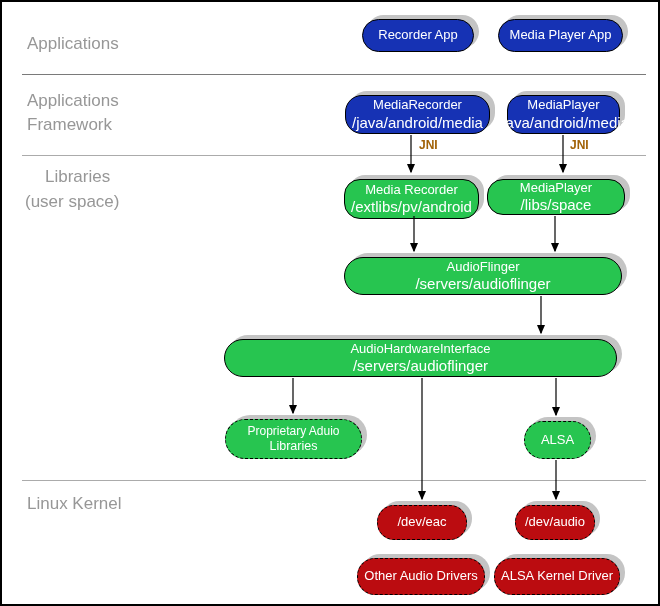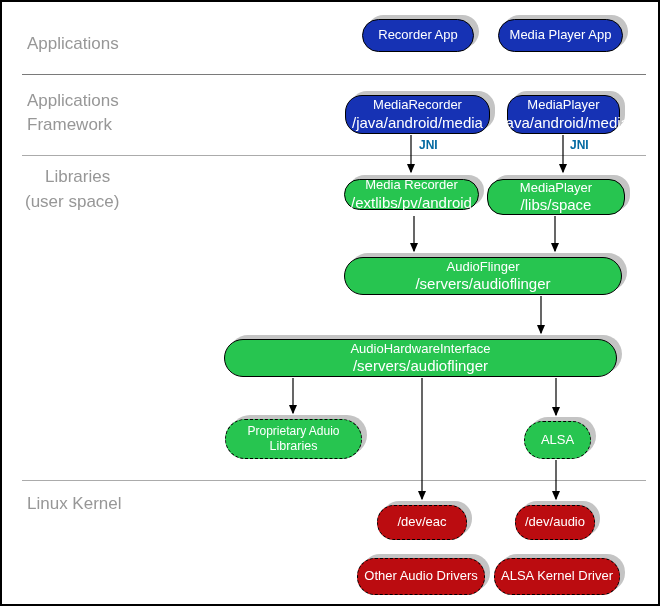--- a/index.html
+++ b/index.html
@@ -19,21 +19,21 @@
     color:#fff;text-align:center;box-sizing:border-box;
     border:1.5px solid #000;
     box-shadow:5px -4px 0 0 var(--shadow-gray,#c4c4c4);
   }
   .node.blue{background:var(--app-blue,#1632b4);}
   .node.green{background:var(--lib-green,#27c550);}
   .node.red{background:var(--kernel-red,#bb0c10);}
   .node.dashed{border-style:dashed;}
   .t1{font-size:13px;line-height:1.25;white-space:nowrap;}
   .t2{font-size:15px;line-height:1.2;white-space:nowrap;}
-  .jni{position:absolute;font-size:12px;font-weight:600;color:#0369a1;text-align:center;}
+  .jni{position:absolute;font-size:12px;font-weight:600;color:#a16207;text-align:center;}
   .overlay{position:absolute;left:0;top:0;pointer-events:none;}
   .overlay line{stroke:#000;stroke-width:1.2px;}
 </style>
 </head>
 <body>
 
 <div class="canvas">
 
   <div class="sep dark" style="top:72px"></div>
   <div class="sep" style="top:153px"></div>
@@ -58,21 +58,21 @@
     <div class="t2">/java/android/media</div>
   </div>
   <div class="node blue" style="left:505px;top:93px;width:113px;height:39px;border-radius:15px">
     <div class="t1">MediaPlayer</div>
     <div class="t2">/java/android/media</div>
   </div>
 
   <div class="jni" style="left:417px;top:136px">JNI</div>
   <div class="jni" style="left:568px;top:136px">JNI</div>
 
-  <div class="node green" style="left:342px;top:177px;width:135px;height:31px;border-radius:16px">
+  <div class="node green" style="left:342px;top:177px;width:135px;height:40px;border-radius:16px">
     <div class="t1">Media Recorder</div>
     <div class="t2">/extlibs/pv/android</div>
   </div>
   <div class="node green" style="left:485px;top:177px;width:138px;height:36px;border-radius:16px">
     <div class="t1">MediaPlayer</div>
     <div class="t2">/libs/space</div>
   </div>
 
   <div class="node green" style="left:342px;top:255px;width:278px;height:38px;border-radius:19px">
     <div class="t1">AudioFlinger</div>

